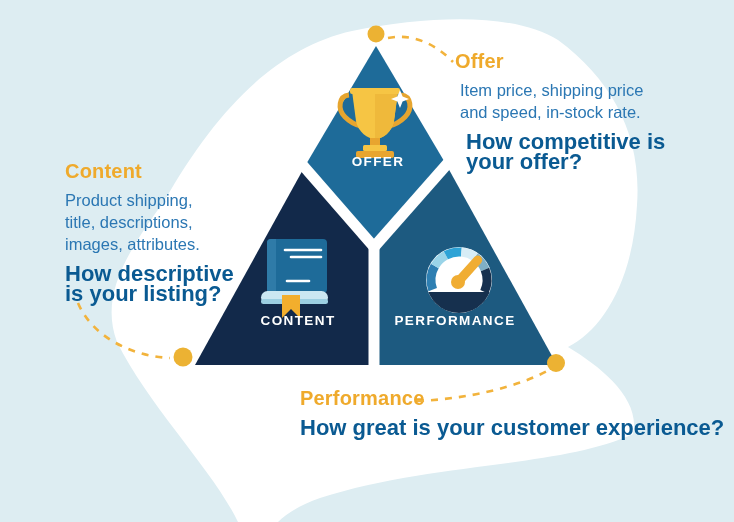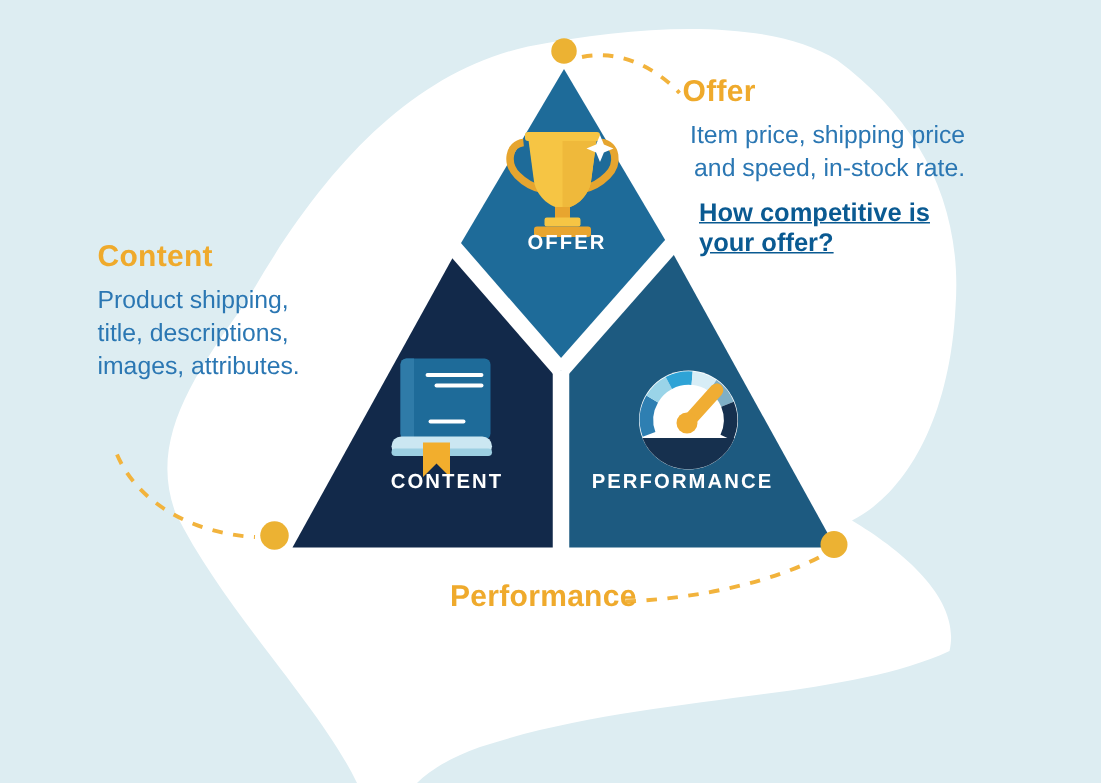--- a/index.html
+++ b/index.html
@@ -11,26 +11,25 @@
   .stage svg{position:absolute;left:0;top:0;}
   .note{position:absolute;z-index:5;}
   .note h2{
     margin:0 0 7px 0;font-size:20px;line-height:22px;font-weight:700;color:#EFAA2C;
     letter-spacing:.2px;
   }
   .note .body{
     font-size:16.5px;line-height:22px;color:#2B77B3;white-space:pre-line;
   }
   .note .question{
-    margin-top:9px;font-size:17px;line-height:20px;font-weight:700;color:#0A5A92;
+    margin-top:9px;font-size:22px;line-height:20px;font-weight:700;color:#0A5A92;
     white-space:pre-line;
-    text-decoration:underline;
   }
   .note-offer{left:455px;top:50px;}
-  .note-offer .body{padding-left:5px;text-align:right;}
+  .note-offer .body{padding-left:5px;}
   .note-offer .question{padding-left:11px;}
   .note-content{left:65px;top:160px;}
   .note-performance{left:300px;top:387px;}
   .tri-label{
     position:absolute;z-index:6;transform:translateX(-50%);
     color:#FFFFFF;font-weight:700;font-size:13.5px;letter-spacing:1.4px;
     white-space:nowrap;
   }
   .tri-label-offer{left:378px;top:154px;}
   .tri-label-content{left:298px;top:313px;}
@@ -128,19 +127,22 @@
 and speed, in-stock rate.</div>
     <div class="question">How competitive is
 your offer?</div>
   </div>
 
   <div class="note note-content">
     <h2>Content</h2>
     <div class="body">Product shipping,
 title, descriptions,
 images, attributes.</div>
+    <div class="question">How descriptive
+is your listing?</div>
   </div>
 
   <div class="note note-performance">
     <h2>Performance</h2>
+    <div class="question">How great is your customer experience?</div>
   </div>
 
 </div>
 
 </body></html>

